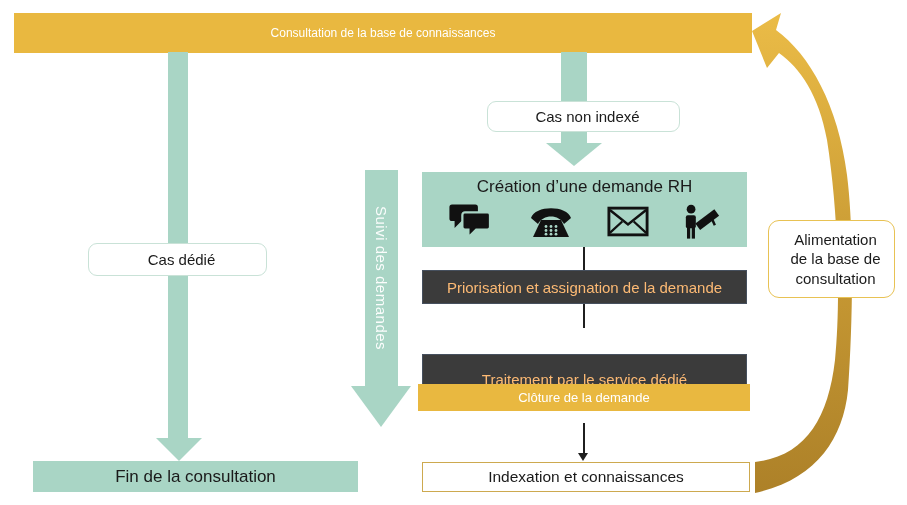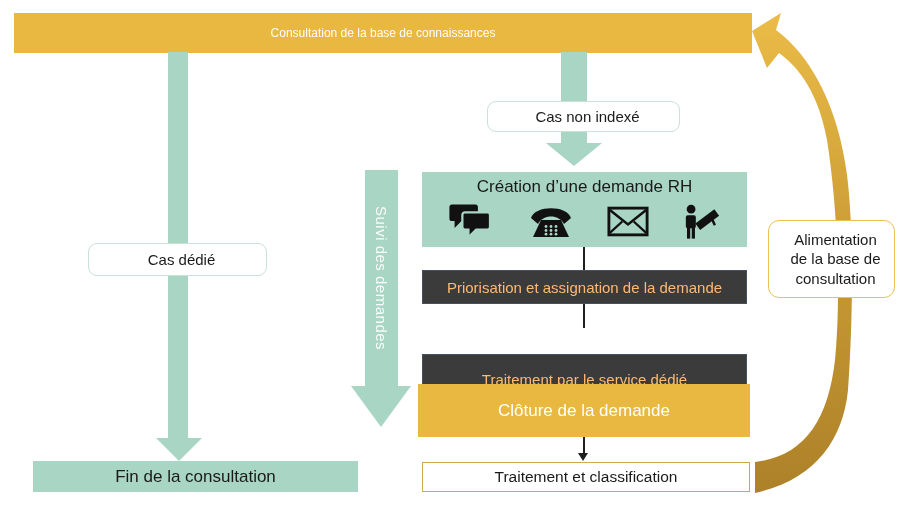--- a/index.html
+++ b/index.html
@@ -47,22 +47,22 @@
   
   .box-creation{left:422px;top:172px;width:325px;height:75px;background:var(--teal);}
   .box-creation .title{height:30px;font-size:17px;}
   .icon-row{display:flex;align-items:center;justify-content:space-between;
             padding:0 26px;height:38px;}
   .icon-row svg{display:block;}
   .darkbox{background:var(--dark_box);border:1px solid var(--dark_box_border);
            color:#fdba74;font-size:15px;}
   .box-priorisation{left:422px;top:270px;width:325px;height:34px;}
   .box-traitement{left:422px;top:328px;width:325px;height:51px;margin-top:26px;}
-  .box-cloture{left:418px;top:384px;width:332px;height:53px;background:var(--gold);
-               color:#fff;font-size:17px;}
+  .box-cloture{left:418px;top:384px;width:332px;height:27px;background:var(--gold);
+               color:#fff;font-size:13px;}
   .box-indexation{left:422px;top:462px;width:328px;height:30px;background:#fff;
                   border:1.5px solid var(--index_border);font-size:15.5px;}
   .box-fin{left:17px;top:461px;width:325px;height:31px;background:var(--teal);
            font-size:17px;margin-left:16px;}
   
   .conn{left:583px;width:2px;background:#1f1f1f;}
   .conn1{top:247px;height:23px;}
   .conn2{top:304px;height:24px;}
   .conn3{top:361px;height:23px;}
   .conn4{top:423px;height:32px;}
@@ -175,21 +175,21 @@
 
   <div class="abs center darkbox box-traitement">
     <span>Traitement par le service dédié</span>
   </div>
 
   <div class="abs center box-cloture">
     <span>Clôture de la demande</span>
   </div>
 
   <div class="abs center box-indexation">
-    <span>Traitement et classification</span>
+    <span>Indexation et connaissances</span>
   </div>
 
   <div class="abs center box-fin">
     <span>Fin de la consultation</span>
   </div>
 
   <div class="abs center tag tag-alimentation">
     <span>Alimentation</span>
     <span>de la base de</span>
     <span>consultation</span>

